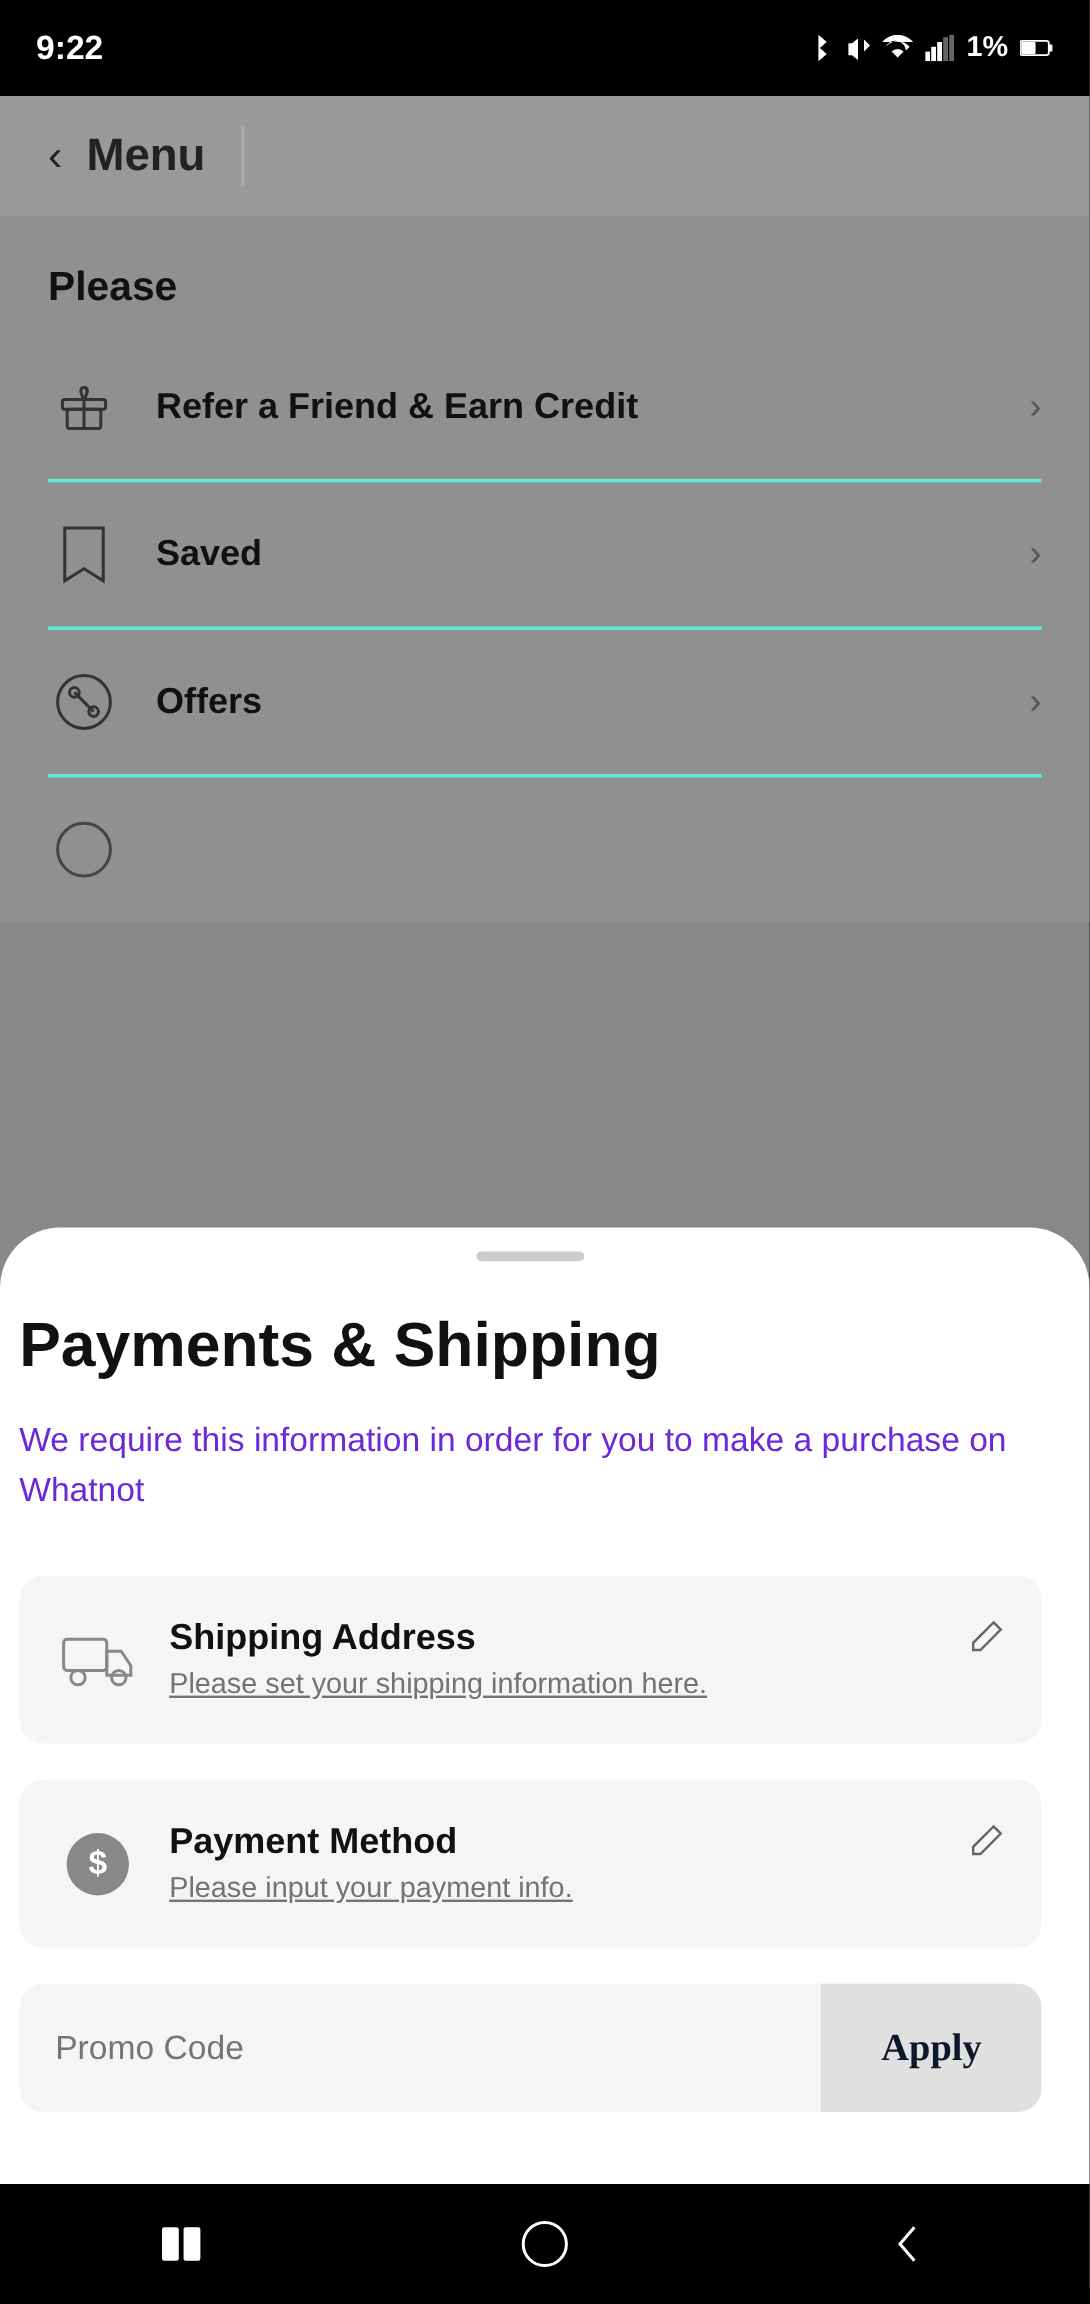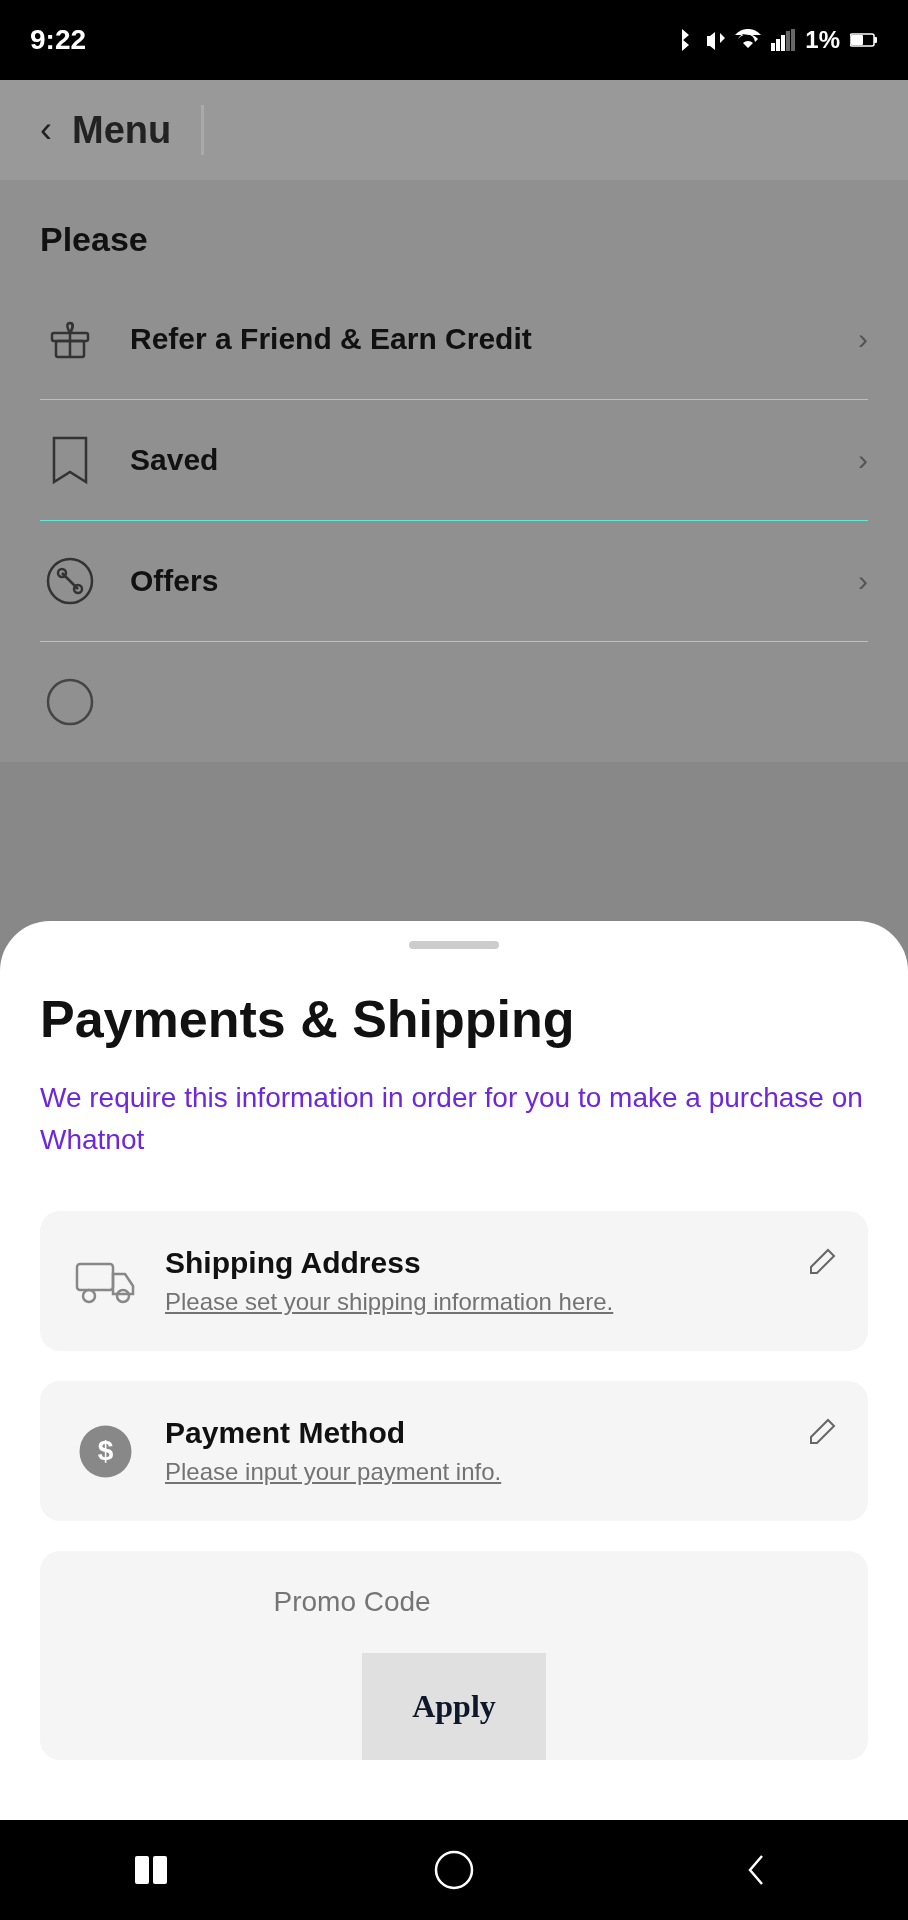--- a/index.html
+++ b/index.html
@@ -89,21 +89,21 @@
       font-size: 34px;
       font-weight: 800;
       color: #111;
       padding: 40px 0 20px 0;
     }
 
     .menu-item {
       display: flex;
       align-items: center;
       padding: 30px 0;
-      border-bottom: 1px solid #5eead4;
+      border-bottom: 3px solid #5eead4;
       gap: 30px;
     }
 
     .menu-item-icon {
       width: 60px;
       height: 60px;
       display: flex;
       align-items: center;
       justify-content: center;
       font-size: 36px;
@@ -133,21 +133,21 @@
     }
 
     
     .bottom-sheet {
       position: absolute;
       bottom: 100px;
       left: 0;
       width: 100%;
       background: #fff;
       border-radius: 50px 50px 0 0;
-      padding: 20px 40px 60px 40px;
+      padding: 20px 40px 60px 16px;
       z-index: 20;
     }
 
     .sheet-handle {
       width: 90px;
       height: 8px;
       background: #ccc;
       border-radius: 4px;
       margin: 0 auto 40px auto;
     }
@@ -211,21 +211,20 @@
     }
 
     
     .promo-row {
       background: #f5f5f5;
       border-radius: 20px;
       display: flex;
       align-items: center;
       overflow: hidden;
       margin-bottom: 0;
-      flex-direction: column;
     }
 
     .promo-input {
       flex: 1;
       background: transparent;
       border: none;
       outline: none;
       font-size: 28px;
       color: #aaa;
       padding: 35px 30px;

